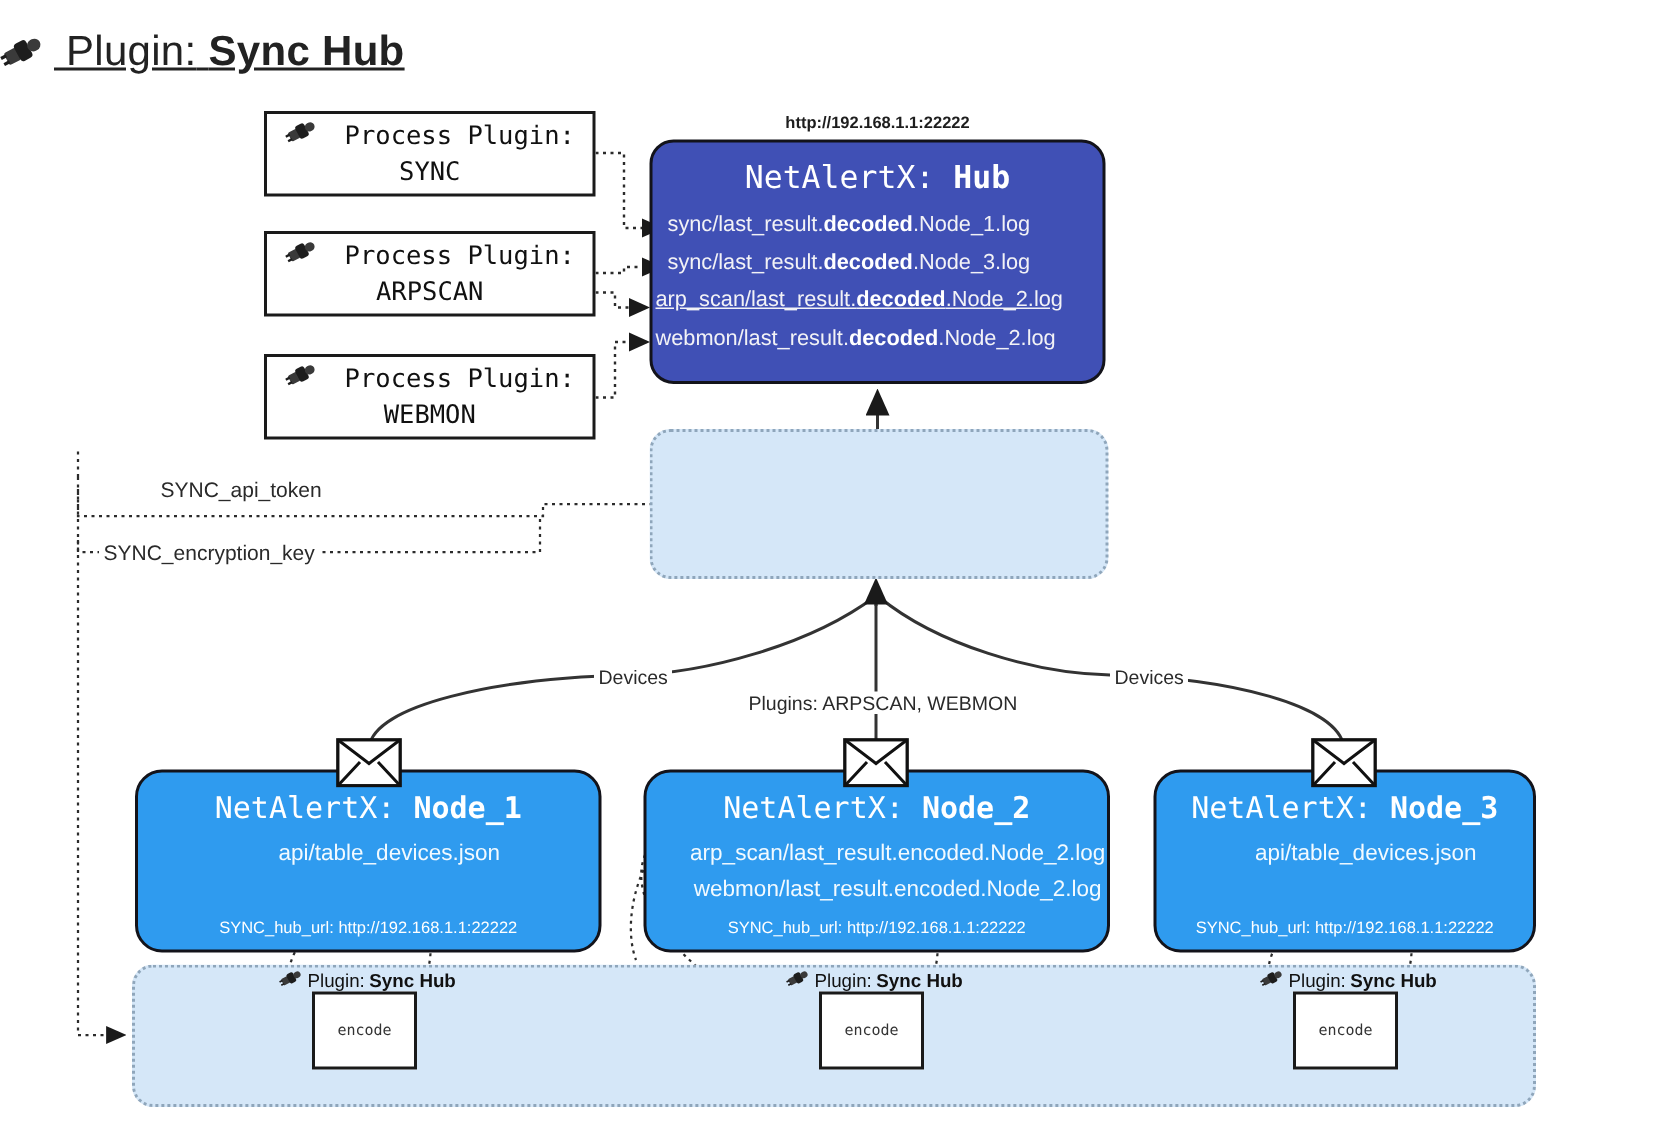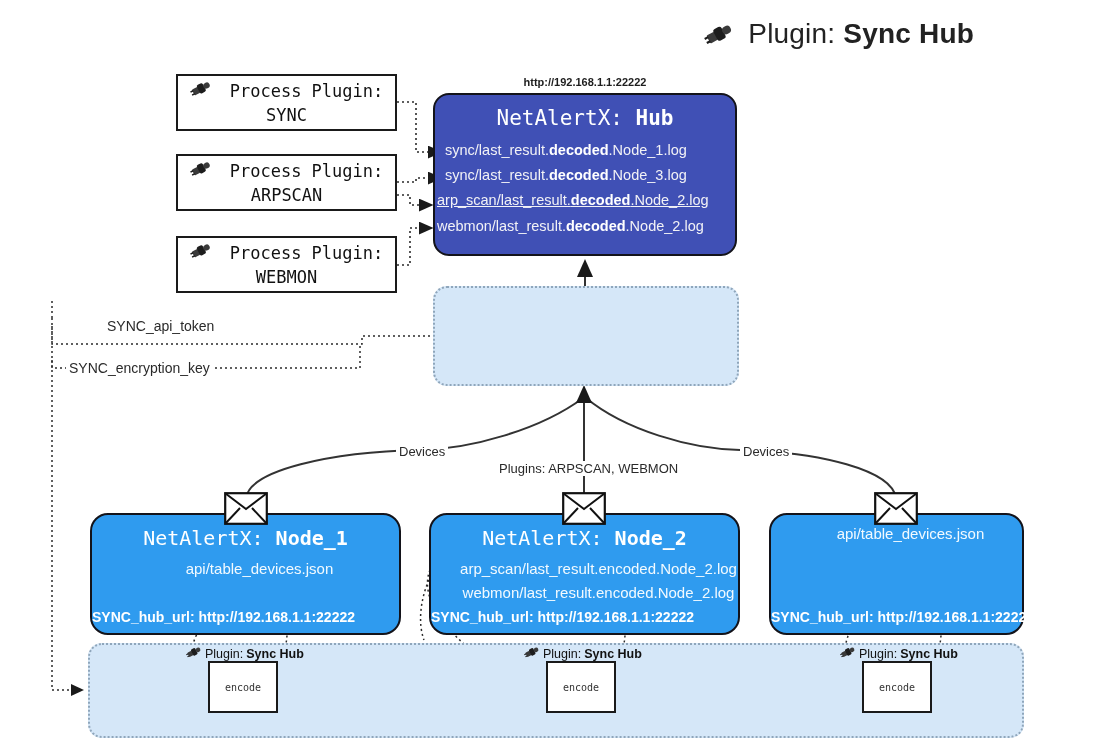--- a/index.html
+++ b/index.html
@@ -7,22 +7,22 @@
     width:1117px;height:754px;background:#ffffff;
     font-family:"Liberation Sans",sans-serif;
     position:relative;overflow:hidden;
     -webkit-font-smoothing:antialiased;
   }
   .stage{position:absolute;inset:0;width:1117px;height:754px;}
   #wires{position:absolute;left:0;top:0;width:1117px;height:754px;pointer-events:none;}
 
   
   .title{
-    position:absolute;left:0;top:18px;width:974px;text-align:right;
-    font-size:28px;color:#222;letter-spacing:.2px;white-space:nowrap;
+    position:absolute;left:0;top:18px;width:974px;text-align:left;
+    font-size:28px;color:#222;letter-spacing:.2px;white-space:nowrap;text-decoration:underline;
   }
   .title .plug{display:inline-block;vertical-align:-4px;margin-right:6px;}
   .title b{font-weight:bold;}
 
   
   .procbox{
     position:absolute;background:#ffffff;border:2px solid #1a1a1a;
     font-family:"DejaVu Sans Mono","Liberation Mono",monospace;
     font-size:17px;color:#111;text-align:center;
     display:flex;flex-direction:column;justify-content:center;align-items:center;
@@ -91,22 +91,22 @@
   #node-2{left:429px;top:513px;width:311px;height:122px;}
   #node-3{left:769px;top:513px;width:255px;height:122px;}
   .node-title{
     text-align:center;margin-top:11px;font-size:20px;white-space:nowrap;
     font-family:"DejaVu Sans Mono","Liberation Mono",monospace;
   }
   .node-title b{font-weight:bold;}
   .node-lines{margin-top:7px;text-align:center;margin-left:28px;}
   .node-line{font-size:15px;color:#f2faff;white-space:nowrap;line-height:1.62;}
   .node-foot{
-    position:absolute;left:0;bottom:8px;width:100%;
-    font-size:14px;color:#ffffff;font-weight:bold;white-space:nowrap;
+    position:absolute;left:0;bottom:8px;width:100%;text-align:center;
+    font-size:11px;color:#ffffff;font-weight:normal;white-space:nowrap;
   }
 
   
   .envelope{position:absolute;width:44px;height:33px;}
 
   
   .edge-label{
     position:absolute;font-size:13px;color:#2a2a2a;white-space:nowrap;
     background:#ffffff;padding:0 3px;
   }
@@ -277,20 +277,24 @@
       <b>Node_2</b>
     </div>
     <div class="node-lines">
       <div class="node-line">arp_scan/last_result.encoded.Node_2.log</div>
       <div class="node-line">webmon/last_result.encoded.Node_2.log</div>
     </div>
     <div class="node-foot">SYNC_hub_url: http://192.168.1.1:22222</div>
   </div>
 
   <div class="node" id="node-3">
+    <div class="node-title">
+      <span>NetAlertX:</span>
+      <b>Node_3</b>
+    </div>
     <div class="node-lines">
       <div class="node-line">api/table_devices.json</div>
     </div>
     <div class="node-foot">SYNC_hub_url: http://192.168.1.1:22222</div>
   </div>
 
   <div class="envelope" style="left:224px;top:492px;">
     <svg width="44" height="33" viewBox="0 0 44 33">
       <rect x="1.2" y="1.2" width="41.6" height="30.6" fill="#ffffff" stroke="#111" stroke-width="2.2"></rect>
       <path d="M1.2,1.2 L22,17 L42.8,1.2" fill="none" stroke="#111" stroke-width="2"></path>

